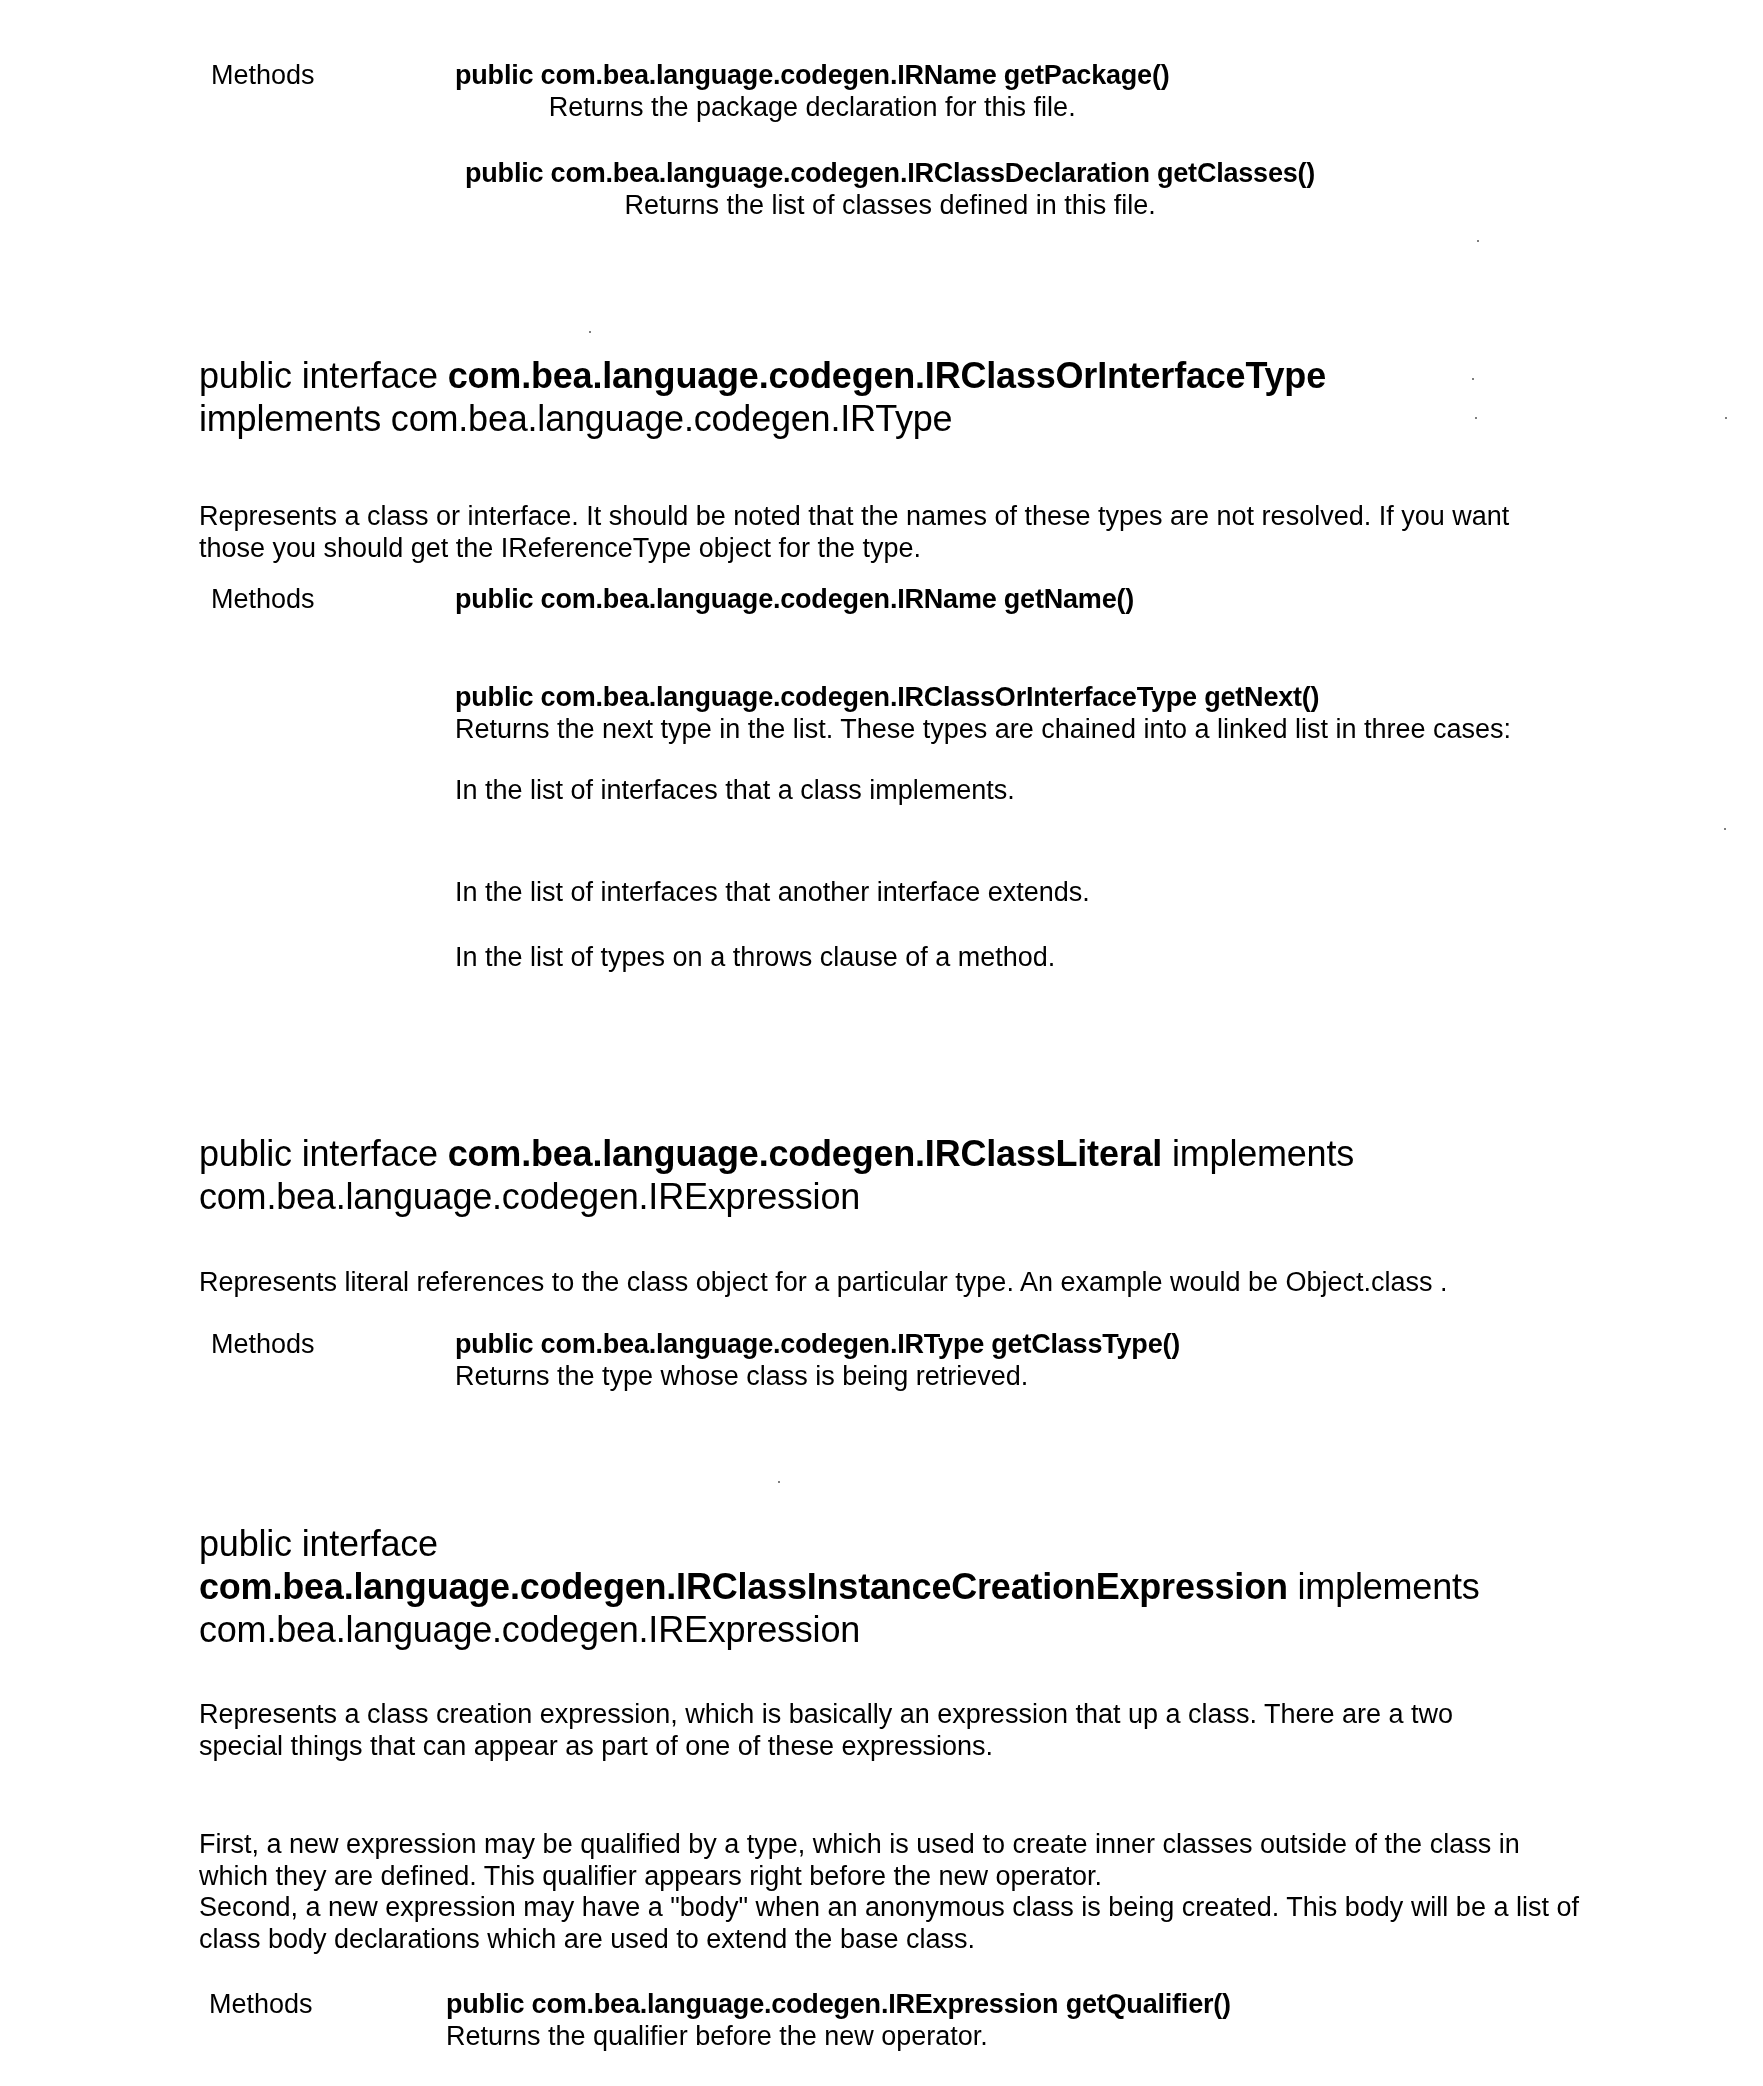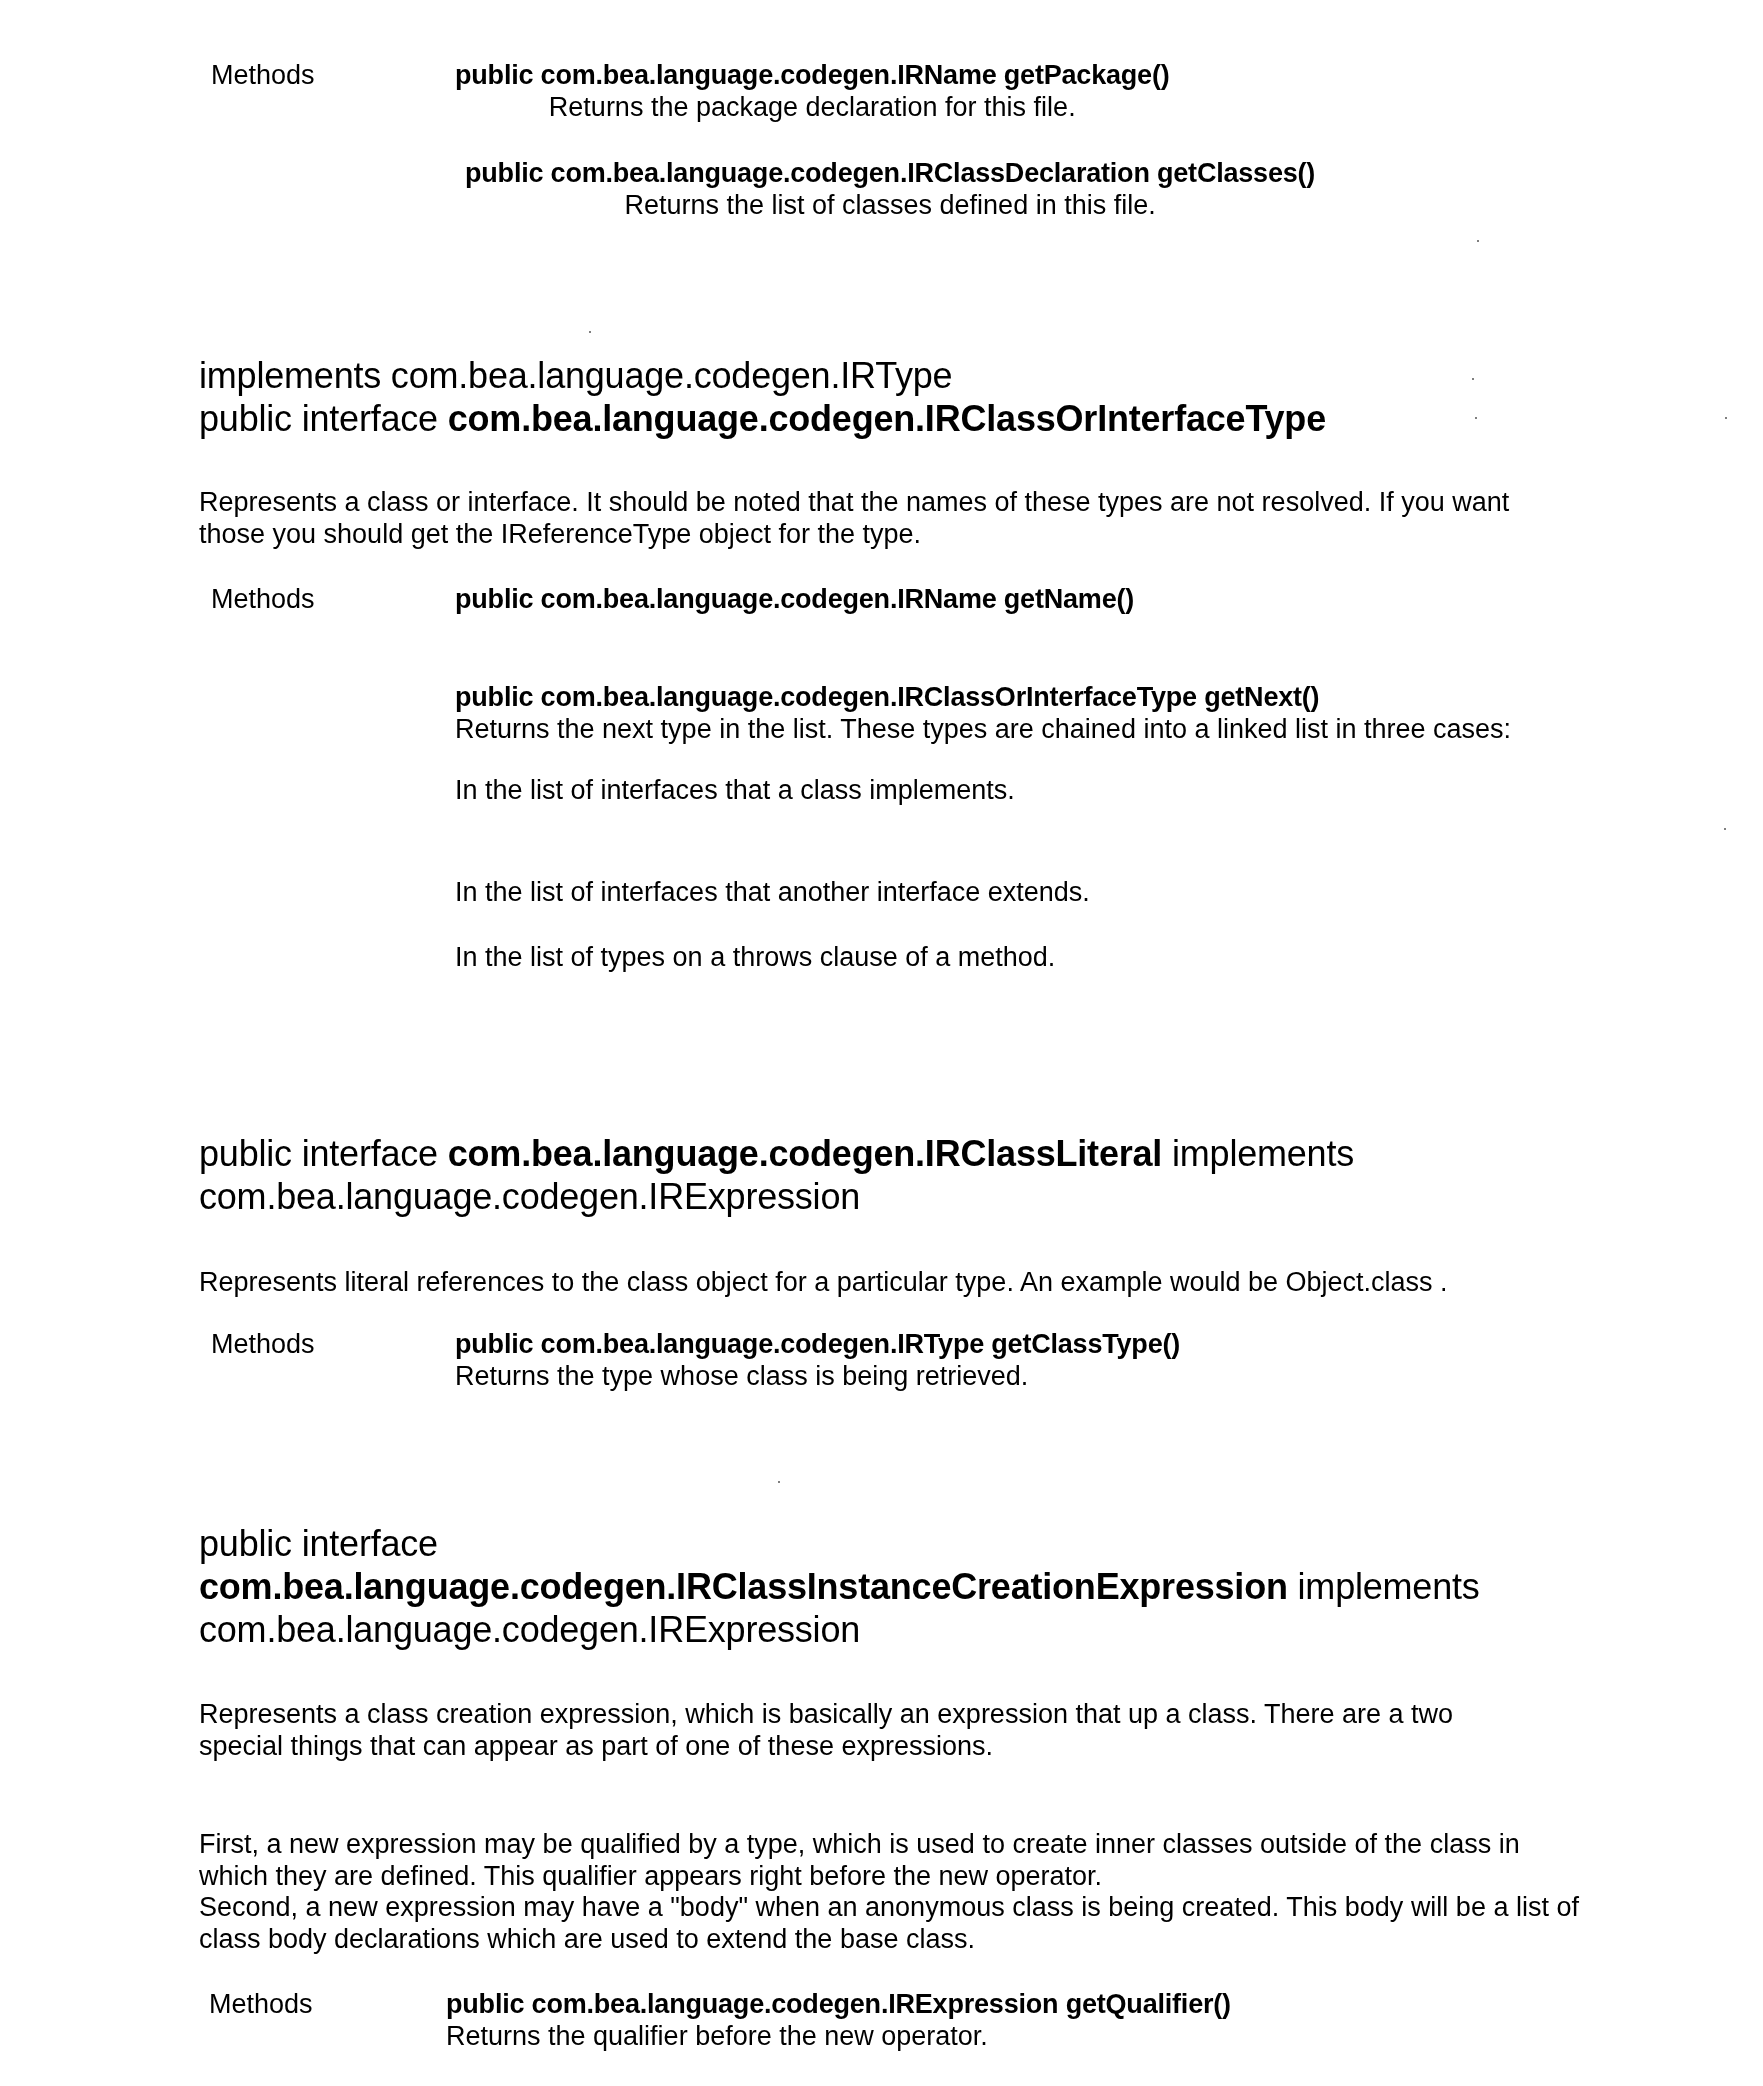--- a/index.html
+++ b/index.html
@@ -27,24 +27,24 @@
     <div class="ret">Returns the package declaration for this file.</div>
   </div>
   <div class="abs" style="left:465px; top:157px;text-align:center;">
     <div class="sig">public com.bea.language.codegen.IRClassDeclaration getClasses()</div>
     <div class="ret">Returns the list of classes defined in this file.</div>
   </div>
 </div>
 
 <div>
   <div class="abs heading" style="left:199px; top:354px;">
+    <div><span>public interface </span><b>com.bea.language.codegen.IRClassOrInterfaceType</b></div>
     <div>implements com.bea.language.codegen.IRType</div>
-    <div><span>public interface </span><b>com.bea.language.codegen.IRClassOrInterfaceType</b></div>
   </div>
-  <div class="abs para" style="left:199px; top:486px; width:1345px;">Represents a class or interface. It should be noted that the names of these types are not resolved. If you want those you should get the IReferenceType object for the type.</div>
+  <div class="abs para" style="left:199px; top:500px; width:1345px;">Represents a class or interface. It should be noted that the names of these types are not resolved. If you want those you should get the IReferenceType object for the type.</div>
   <div class="abs label" style="left:211px; top:583px;">Methods</div>
   <div class="abs" style="left:455px; top:583px;">
     <div class="sig">public com.bea.language.codegen.IRName getName()</div>
   </div>
   <div class="abs" style="left:455px; top:681px;">
     <div class="sig">public com.bea.language.codegen.IRClassOrInterfaceType getNext()</div>
     <div class="ret">Returns the next type in the list. These types are chained into a linked list in three cases:</div>
   </div>
   <div class="abs item" style="left:455px; top:774px;">In the list of interfaces that a class implements.</div>
   <div class="abs item" style="left:455px; top:876px;">In the list of interfaces that another interface extends.</div>

